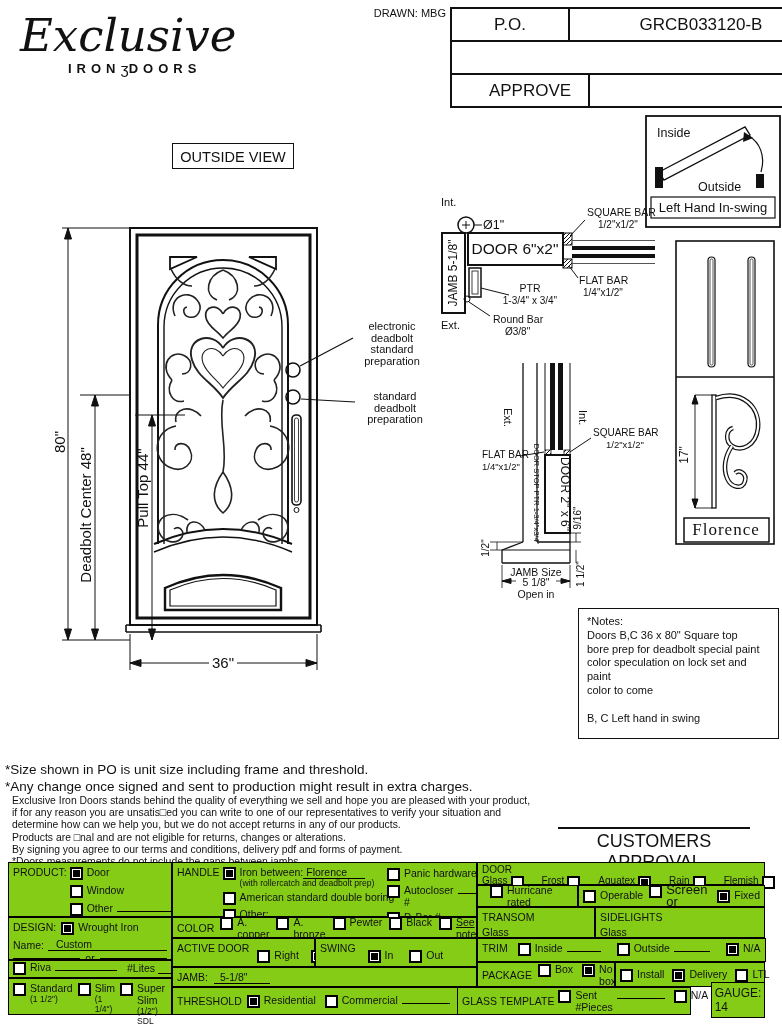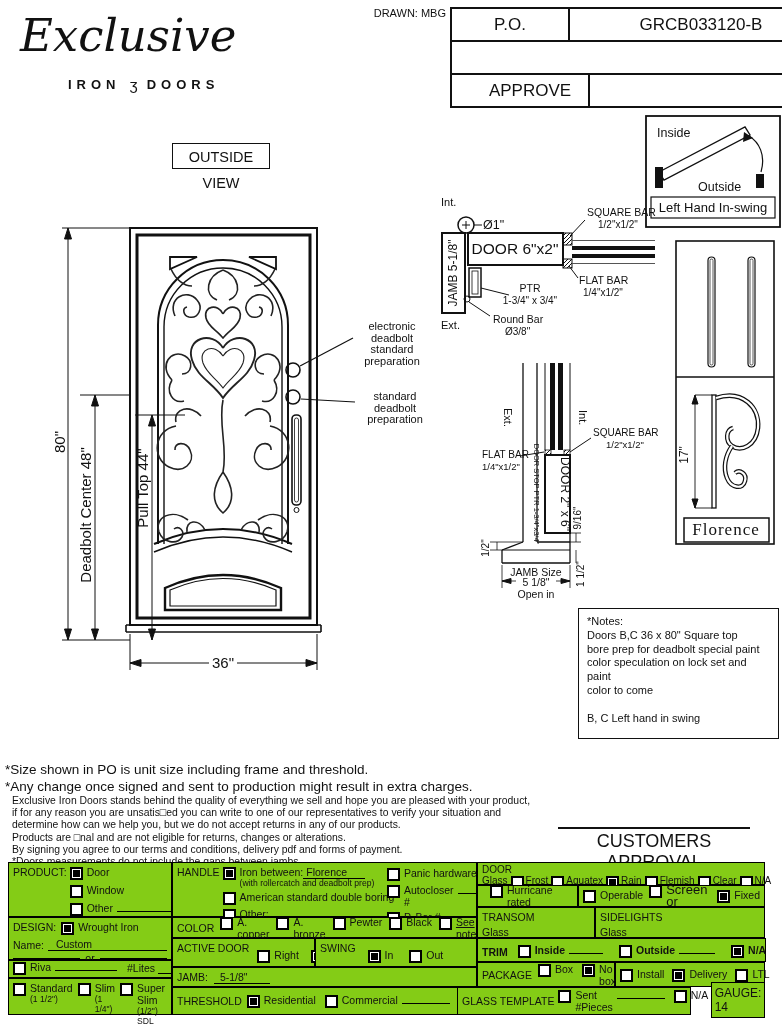--- a/index.html
+++ b/index.html
@@ -5,30 +5,30 @@
   html,body{margin:0;padding:0;background:#fff;}
   body{width:782px;height:1024px;position:relative;overflow:hidden;
        font-family:"Liberation Sans",sans-serif;color:#111;}
   .abs{position:absolute;}
   svg{position:absolute;overflow:hidden;}
   svg text{font-family:"Liberation Sans",sans-serif;fill:#111;}
 
   
   #logo{left:20px;top:12px;}
   .logo-script{font-family:"DejaVu Serif",serif;font-style:italic;font-size:45px;line-height:48px;}
-  .logo-sub{margin:16px 0 0 48px;font-size:13px;letter-spacing:5px;display:flex;gap:9px;align-items:center;font-weight:bold;}
+  .logo-sub{margin:0 0 0 48px;font-size:13px;letter-spacing:5px;display:flex;align-items:center;font-weight:bold;}
   .orn{font-size:15px;letter-spacing:0;font-weight:normal;}
   #drawn{left:350px;top:7px;width:96px;text-align:right;font-size:11px;}
   #po-table{left:450px;top:7px;width:384px;border:2.5px solid #111;box-sizing:border-box;}
   .po-row{display:flex;height:31px;border-bottom:2.5px solid #111;}
   .po-row:last-child{border-bottom:none;margin-left:20px;}
   .po-label{width:116px;border-right:2px solid #111;display:flex;align-items:center;justify-content:center;font-size:17px;}
   .po-value{flex:1;display:flex;align-items:center;justify-content:center;font-size:17px;}
 
-  #outside-view{left:172px;top:143px;width:98px;height:26px;border:1.8px solid #111;
+  #outside-view{left:172px;top:143px;width:122px;height:26px;border:1.8px solid #111;
     text-align:center;line-height:26px;font-size:14.5px;box-sizing:border-box;}
 
   #swing-svg{left:645px;top:115px;}
   #door-svg{left:55px;top:220px;}
   #head-svg{left:435px;top:192px;}
   #sill-svg{left:480px;top:352px;}
   #handle-svg{left:675px;top:240px;}
 
   .callout{font-size:11px;line-height:11.5px;text-align:center;white-space:pre-line;}
   #callout-electronic{left:349px;top:321px;width:86px;}
@@ -80,28 +80,28 @@
   #cell-active{left:164px;top:76px;width:143px;height:29px;display:flex;gap:8px;}
   #cell-active .grp{margin-top:7px;gap:12px;}
   #cell-swing{left:307px;top:76px;width:162px;height:29px;display:flex;gap:12px;}
   #cell-swing .grp{margin-top:7px;gap:16px;}
   #cell-jamb{left:164px;top:105px;width:305px;height:20px;display:flex;gap:6px;align-items:flex-start;}
   .jamb-val{border-bottom:1.3px solid #000;padding:0 22px 0 6px;}
   #cell-threshold{left:164px;top:125px;width:305px;height:28px;display:flex;gap:5px;align-items:center;}
   #cell-glass{left:469px;top:0;width:288px;height:23px;padding:1px 4px;font-size:10px;}
   #cell-glass .grow{display:flex;gap:3px;align-items:flex-start;}
   #cell-glass .grp{gap:3px;}
-  #cell-glass .cbi{gap:2px;}
+  #cell-glass .cbi{gap:18px;}
   #cell-hurricane{left:469px;top:23px;width:101px;height:22px;display:flex;align-items:center;padding-left:12px;}
   #cell-operable{left:570px;top:23px;width:187px;height:22px;display:flex;align-items:center;}
   #cell-operable .grp{gap:6px;align-items:center;}
   #cell-transom{left:469px;top:45px;width:118px;height:31px;}
   #cell-sidelights{left:587px;top:45px;width:170px;height:31px;}
   .gt-row{display:flex;gap:4px;align-items:flex-end;margin-top:3px;}
-  #cell-trim{left:469px;top:76px;width:289px;height:24px;display:flex;gap:10px;align-items:flex-end;font-weight:bold;}
+  #cell-trim{left:469px;top:76px;width:289px;height:24px;display:flex;gap:10px;align-items:flex-start;}
   #cell-trim .grp{gap:16px;}
   #cell-package{left:469px;top:100px;width:138px;height:25px;display:flex;gap:6px;align-items:center;}
   #cell-package2{left:607px;top:100px;width:150px;height:25px;display:flex;align-items:center;}
   #cell-package2 .grp{gap:8px;}
   #cell-template{left:449px;top:125px;width:234px;height:28px;display:flex;gap:4px;align-items:center;}
   #cell-gauge{left:703px;top:120px;width:54px;height:36px;display:flex;align-items:center;justify-content:center;font-size:12px;}
 
   .florence-text{font-family:"Liberation Serif",serif;font-size:17px;letter-spacing:1px;}
 </style>
 </head>

